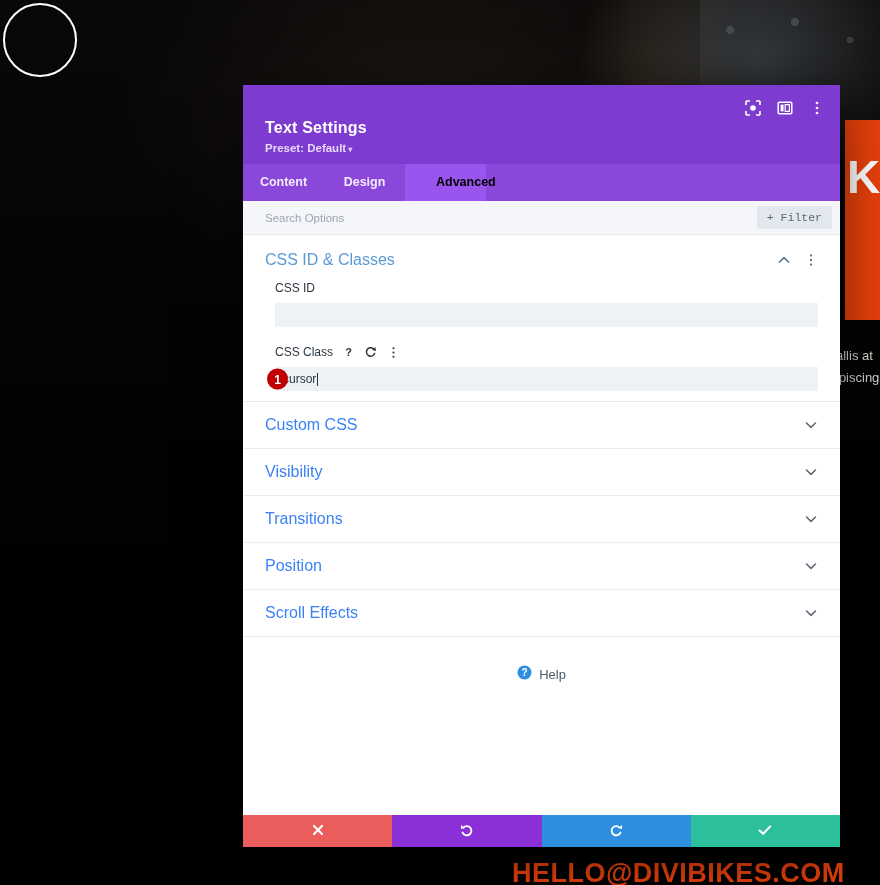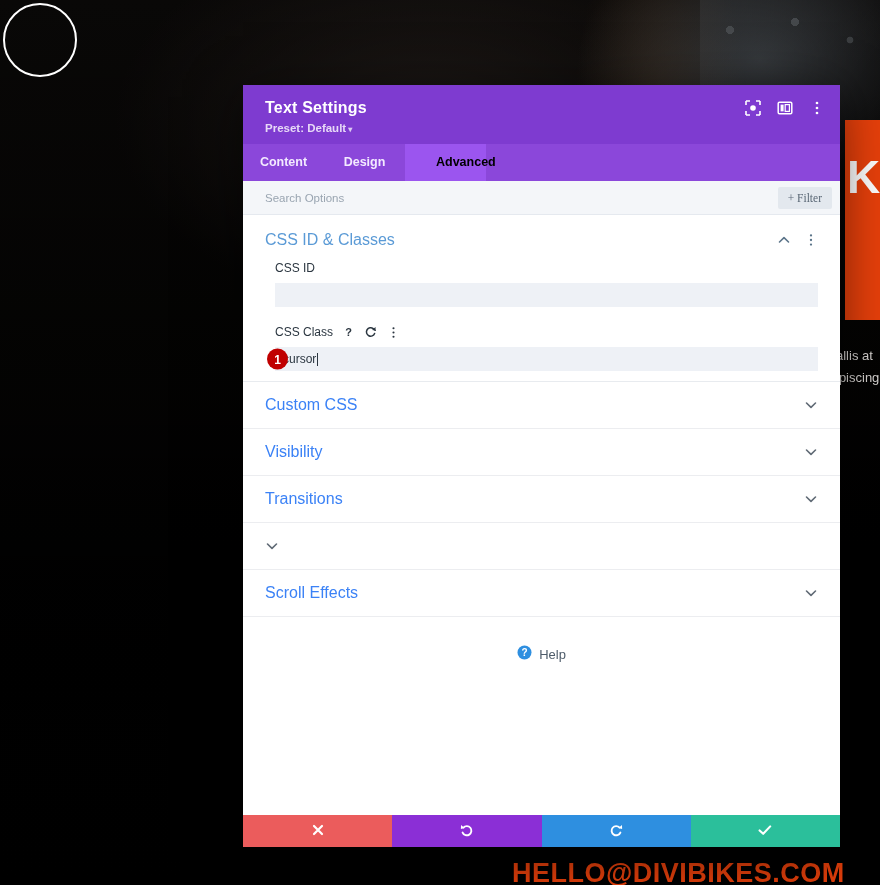--- a/index.html
+++ b/index.html
@@ -109,20 +109,21 @@
     background: #7e3bd0;
     padding: 14px 18px 10px 22px;
     position: relative;
     flex: 0 0 auto;
   }
   .modal-title {
     color: #fff;
     font-size: 16px;
     font-weight: 700;
     letter-spacing: .2px;
+    margin-top: 20px;
   }
   .modal-preset {
     color: #e7d9f7;
     font-size: 11.5px;
     font-weight: 700;
     margin-top: 5px;
   }
   .modal-preset .caret { font-size: 8px; margin-left: 2px; opacity:.9; }
 
   .header-icons {
@@ -176,21 +177,21 @@
     font-family: "Liberation Sans", sans-serif;
     font-size: 11.5px;
     color: #4a5664;
   }
   .search-input::placeholder { color: #9aa5b1; }
   .filter-btn {
     background: #e3e8ee;
     border: none;
     border-radius: 2px;
     color: #5a6775;
-    font-family: Liberation Serif, serif;
+    font-family: Liberation Mono, monospace;
     font-size: 11.5px;
     padding: 5px 10px;
     cursor: pointer;
     white-space: nowrap;
   }
 
   
   .modal-body {
     flex: 1 1 auto;
     overflow: hidden;
@@ -463,20 +464,21 @@
       <div class="section-row">
         <div class="section-row-title">Transitions</div>
         <span class="ctrl-icon">
           <svg width="14" height="14" viewBox="0 0 14 14">
               <path d="M2.5,5 L7,9.4 L11.5,5" stroke="#606a75" stroke-width="1.6" fill="none" stroke-linecap="round" stroke-linejoin="round"></path>
             </svg>
         </span>
       </div>
 
       <div class="section-row">
+        <div class="section-row-title">Position</div>
         <span class="ctrl-icon">
           <svg width="14" height="14" viewBox="0 0 14 14">
               <path d="M2.5,5 L7,9.4 L11.5,5" stroke="#606a75" stroke-width="1.6" fill="none" stroke-linecap="round" stroke-linejoin="round"></path>
             </svg>
         </span>
       </div>
 
       <div class="section-row">
         <div class="section-row-title">Scroll Effects</div>
         <span class="ctrl-icon">

